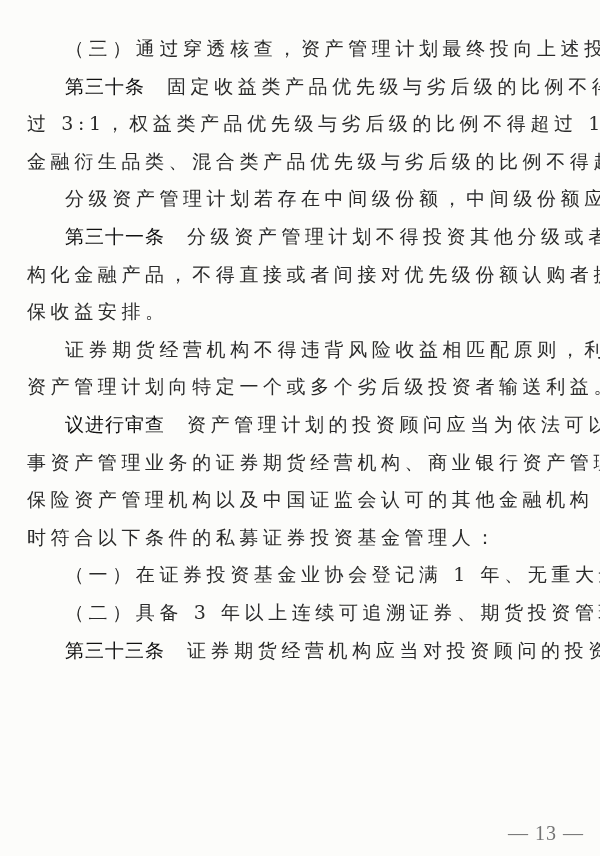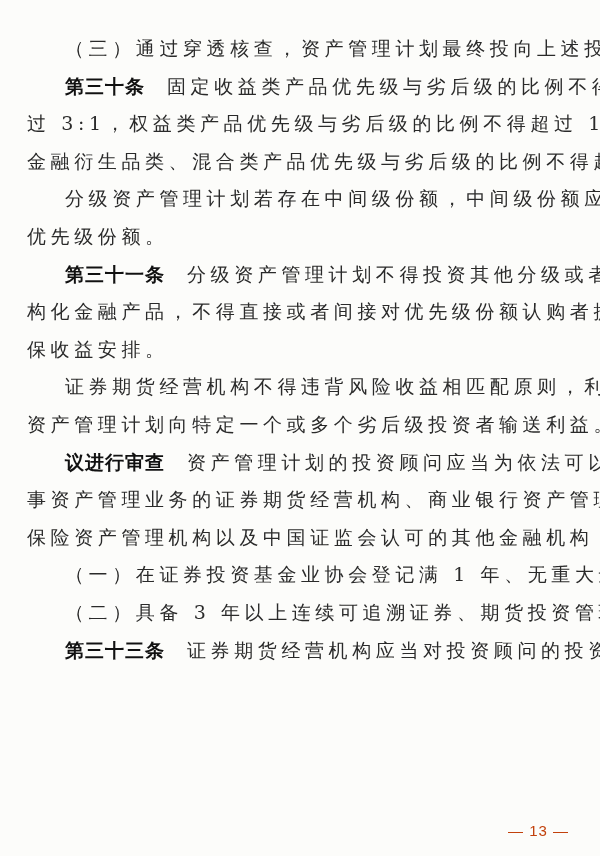--- a/index.html
+++ b/index.html
@@ -21,54 +21,54 @@
     font-size: 19px;
     white-space: nowrap;
     letter-spacing: 4.6px;
     text-align: justify;
     text-align-last: justify;
   }
   .line.last { text-align-last: left; }
   .indent { padding-left: 38px; }
   .art {
     font-family: "DejaVu Sans", "Liberation Sans", sans-serif;
-    font-weight: bold;
+    font-weight: normal;
     color: #111;
     letter-spacing: 1px;
     margin-right: 22px;
   }
   .pagenum {
     position: absolute;
     left: 508px; top: 822px;
-    font-size: 15px;
-    font-family: Liberation Sans, sans-serif;
-    color: #c2410c;
+    font-size: 20px;
+    font-family: Liberation Serif, serif;
+    color: #737373;
     letter-spacing: 1px;
   }
 </style>
 </head>
 <body>
 
 <div class="page">
   <div class="line indent last"><span>（三）通过穿透核查，资产管理计划最终投向上述投资项目。</span></div>
 
   <div class="line indent"><span class="art">第三十条</span><span>固定收益类产品优先级与劣后级的比例不得超</span></div>
   <div class="line"><span>过 3:1，权益类产品优先级与劣后级的比例不得超过 1:1，商品及</span></div>
   <div class="line"><span>金融衍生品类、混合类产品优先级与劣后级的比例不得超过 2:1。</span></div>
   <div class="line indent"><span>分级资产管理计划若存在中间级份额，中间级份额应当计入</span></div>
-  <div class="line last"><span>优先级份额。</span></div>
 
   <div class="line indent"><span class="art">第三十一条</span><span>分级资产管理计划不得投资其他分级或者结</span></div>
   <div class="line"><span>构化金融产品，不得直接或者间接对优先级份额认购者提供保本</span></div>
   <div class="line last"><span>保收益安排。</span></div>
   <div class="line indent"><span>证券期货经营机构不得违背风险收益相匹配原则，利用分级</span></div>
   <div class="line last"><span>资产管理计划向特定一个或多个劣后级投资者输送利益。</span></div>
 
   <div class="line indent"><span class="art">议进行审查</span><span>资产管理计划的投资顾问应当为依法可以从</span></div>
   <div class="line"><span>事资产管理业务的证券期货经营机构、商业银行资产管理机构、</span></div>
   <div class="line"><span>保险资产管理机构以及中国证监会认可的其他金融机构，或者同</span></div>
+  <div class="line last"><span>时符合以下条件的私募证券投资基金管理人：</span></div>
   <div class="line indent"><span>（一）在证券投资基金业协会登记满 1 年、无重大违法违规</span></div>
   <div class="line indent"><span>（二）具备 3 年以上连续可追溯证券、期货投资管理业绩且</span></div>
 
   <div class="line indent"><span class="art">第三十三条</span><span>证券期货经营机构应当对投资顾问的投资建</span></div>
 </div>
 
 <div class="pagenum">— 13 —</div>
 
 </body></html>

